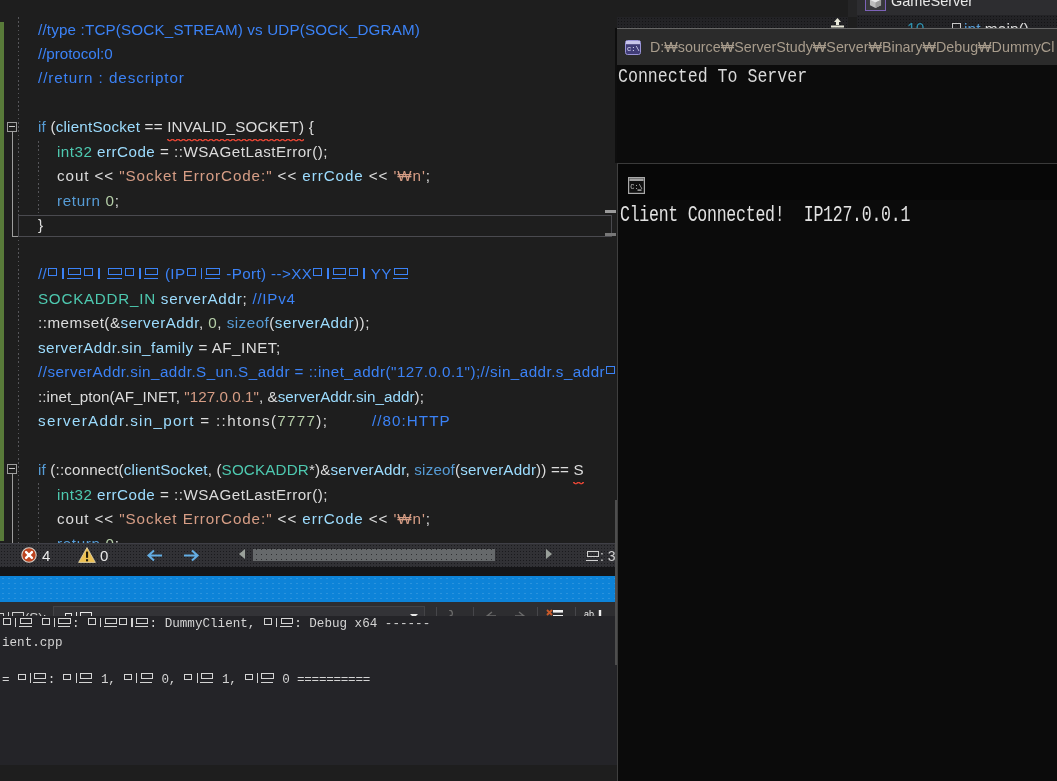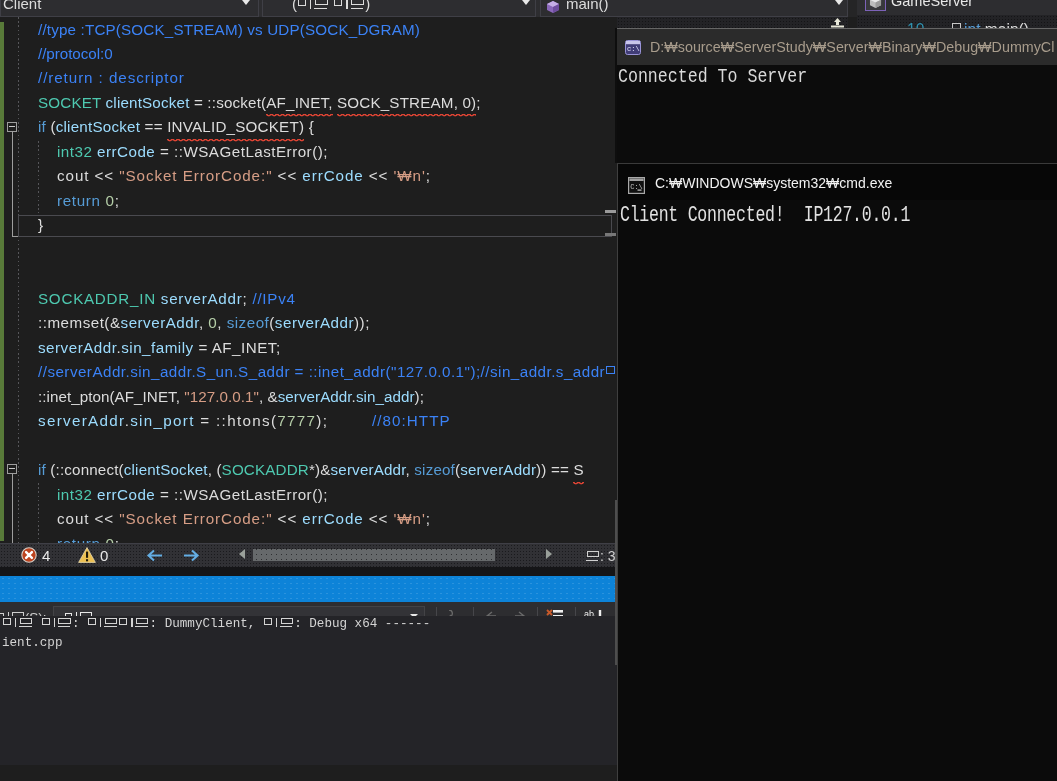--- a/index.html
+++ b/index.html
@@ -26,36 +26,20 @@
 .c{color:#3b82f6}.k{color:#569cd6}.t{color:#4ec9b0}.v{color:#9cdcfe}.s{color:#d69d85}.n{color:#b5cea8}
 .dashv{position:absolute;width:1px;background-image:repeating-linear-gradient(to bottom,#56565a 0 1.6px,transparent 1.6px 4.2px)}
 
 .con{font-family:"Liberation Mono",monospace;color:#e2e2e2;white-space:pre}
 #out .h,#out .g{width:1.1em;margin:0 .07em}
 #edit .h,#edit .g{width:1.05em}
 </style></head>
 <body>
 <div id="root">
 
-<div class="abs" id="nav">
-  <div class="fld" style="left:0;width:259px"></div>
-  <div class="fld" style="left:262px;width:274px"></div>
-  <div class="fld" style="left:540px;width:308px"></div>
-  <div class="ntx" style="left:3px">Client</div>
-  <div class="ntx" style="left:292px">(<i class="h"></i><i class="g"></i> <i class="h"></i><i class="g"></i>)</div>
-  <div class="ntx" style="left:566px">main()</div>
-  <div class="tri" style="left:242px;top:0px"></div>
-  <div class="tri" style="left:522px;top:0px"></div>
-  <div class="tri" style="left:835px;top:0px"></div>
-  <svg class="abs" style="left:546px;top:1px" width="14" height="13" viewBox="0 0 14 13">
-        <path d="M7 0 13 3 13 9 7 12 1 9 1 3Z" fill="#8a67ba"></path>
-        <path d="M7 0 13 3 7 6 1 3Z" fill="#c5aee6"></path>
-        <path d="M7 6 13 3 13 9 7 12Z" fill="#6e4d9e"></path>
-      </svg>
-</div>
 <div class="abs" style="left:848px;top:0;width:9px;height:17px;background:#252526"></div>
 <div class="abs" id="navR">
   <div class="abs" style="left:8px;top:-6px;width:21px;height:17px;border:1px solid #7c62b8;background:#38383c"></div>
   <svg class="abs" style="left:12px;top:-3px" width="13" height="12" viewBox="0 0 14 13">
         <path d="M7 0 13 3 13 9 7 12 1 9 1 3Z" fill="#bdbdbd"></path>
         <path d="M7 0 13 3 7 6 1 3Z" fill="#e8e8e8"></path>
         <path d="M7 6 13 3 13 9 7 12Z" fill="#9a9a9a"></path>
       </svg>
 </div>
 <div class="abs" style="left:891px;top:-7px;width:120px;height:15px;font-size:14.5px;color:#e8e8e8;overflow:hidden">GameServer</div>
@@ -89,26 +73,26 @@
       </div>
   <div class="abs" style="left:7px;top:447px;width:10px;height:10px;border:1px solid #9e9e9e;background:#1e1e1e">
         <i style="position:absolute;left:1px;top:3px;width:6px;height:1px;background:#c8c8c8"></i>
       </div>
 
   <div class="abs" style="left:18px;top:198px;width:594px;height:22px;border:1px solid #4a4a4f"></div>
 
   <div class="ln c" style="left:38px;top:1px;letter-spacing:0.17px">//type :TCP(SOCK_STREAM) vs UDP(SOCK_DGRAM)</div>
   <div class="ln c" style="left:38px;top:24.5px;letter-spacing:-0.04px">//protocol:0</div>
   <div class="ln c" style="left:38px;top:49px;letter-spacing:0.92px">//return : descriptor</div>
-  <div class="ln" style="left:38px;top:73.5px;letter-spacing:0.17px"><span class="t">SOCKET</span> <span class="v">clientSocket</span> = ::socket(<span class="q">AF_INET,</span> <span class="q">SOCK_STREAM, 0)</span>;</div>
   <div class="ln" style="left:38px;top:98px;letter-spacing:0.21px"><span class="k">if</span> (<span class="v">clientSocket</span> == <span class="q">INVALID_SOCKET)</span> {</div>
   <div class="ln" style="left:57px;top:122.5px;letter-spacing:0.48px"><span class="t">int32</span> <span class="v">errCode</span> = ::WSAGetLastError();</div>
   <div class="ln" style="left:57px;top:147px;letter-spacing:0.92px">cout &lt;&lt; <span class="s">"Socket ErrorCode:"</span> &lt;&lt; <span class="v">errCode</span> &lt;&lt; <span class="s">'₩n'</span>;</div>
   <div class="ln" style="left:57px;top:171.5px;letter-spacing:0.66px"><span class="k">return</span> <span class="n">0</span>;</div>
   <div class="ln" style="left:38px;top:196px">}</div>
+  <div class="ln c" style="left:38px;top:245px;letter-spacing:0.38px">//<i class="h"></i><i class="g"></i><i class="h"></i> <i class="g"></i><i class="h"></i><i class="g"></i> (IP<i class="h"></i><i class="g"></i> -Port) --&gt;XX<i class="h"></i><i class="g"></i><i class="h"></i> YY<i class="g"></i></div>
   <div class="ln" style="left:38px;top:269.5px;letter-spacing:0.74px"><span class="t">SOCKADDR_IN</span> <span class="v">serverAddr</span>; <span class="c">//IPv4</span></div>
   <div class="ln" style="left:38px;top:294px;letter-spacing:0.49px">::memset(&amp;<span class="v">serverAddr</span>, <span class="n">0</span>, <span class="k">sizeof</span>(<span class="v">serverAddr</span>));</div>
   <div class="ln" style="left:38px;top:318.5px;letter-spacing:0.5px"><span class="v">serverAddr</span>.<span class="v">sin_family</span> = AF_INET;</div>
   <div class="ln c" style="left:38px;top:343px;letter-spacing:.47px">//serverAddr.sin_addr.S_un.S_addr = ::inet_addr("127.0.0.1");//sin_addr.s_addr<i class="h"></i></div>
   <div class="ln" style="left:38px;top:367.5px;letter-spacing:0.05px">::inet_pton(AF_INET, <span class="s">"127.0.0.1"</span>, &amp;<span class="v">serverAddr</span>.<span class="v">sin_addr</span>);</div>
   <div class="ln" style="left:38px;top:392px;letter-spacing:1.32px"><span class="v">serverAddr</span>.<span class="v">sin_port</span> = ::htons(<span class="n">7777</span>);<span class="c" style="position:absolute;left:334px;letter-spacing:1.05px">//80:HTTP</span></div>
   <div class="ln" style="left:38px;top:441px;letter-spacing:0.16px"><span class="k">if</span> (::connect(<span class="v">clientSocket</span>, (<span class="t">SOCKADDR</span>*)&amp;<span class="v">serverAddr</span>, <span class="k">sizeof</span>(<span class="v">serverAddr</span>)) == <span class="q">S</span></div>
   <div class="ln" style="left:57px;top:465.5px;letter-spacing:0.48px"><span class="t">int32</span> <span class="v">errCode</span> = ::WSAGetLastError();</div>
   <div class="ln" style="left:57px;top:490px;letter-spacing:0.92px">cout &lt;&lt; <span class="s">"Socket ErrorCode:"</span> &lt;&lt; <span class="v">errCode</span> &lt;&lt; <span class="s">'₩n'</span>;</div>
   <div class="ln" style="left:57px;top:514.5px;letter-spacing:0.66px"><span class="k">return</span> <span class="n">0</span>;</div>
@@ -181,20 +165,21 @@
         <text x="0" y="8" font-size="9" fill="#efefef" font-family="Liberation Sans">ab</text>
         <text x="0" y="16" font-size="9" fill="#efefef" font-family="Liberation Sans">c</text>
         <path d="M16 1 V10 H9" stroke="#efefef" stroke-width="2.4" fill="none"></path>
         <path d="M10.5 6.5 L5.5 10 L10.5 13.5Z" fill="#efefef"></path>
       </svg>
 </div>
 
 <div class="abs" id="out" style="left:0;top:616px;width:696px;height:149px;background:#242428;overflow:hidden;font-family:'Liberation Mono',monospace;font-size:12.6px;color:#d4d4d4">
   <div class="abs" style="left:2px;top:1px;white-space:pre"><i class="h"></i><i class="g"></i> <i class="h"></i><i class="g"></i>: <i class="h"></i><i class="g"></i><i class="h"></i><i class="g"></i>: DummyClient, <i class="h"></i><i class="g"></i>: Debug x64 ------</div>
   <div class="abs" style="left:2px;top:19.5px;white-space:pre">ient.cpp</div>
+  <div class="abs" style="left:2px;top:56.5px;white-space:pre;letter-spacing:-0.25px">= <i class="h"></i><i class="g"></i>: <i class="h"></i><i class="g"></i> 1, <i class="h"></i><i class="g"></i> 0, <i class="h"></i><i class="g"></i> 1, <i class="h"></i><i class="g"></i> 0 ==========</div>
 </div>
 
 <div class="abs" style="left:605px;top:210px;width:11px;height:3px;background:#9a9a9a"></div>
 <div class="abs" style="left:605px;top:233px;width:11px;height:3px;background:#787878"></div>
 <div class="abs" style="left:615px;top:500px;width:2px;height:165px;background:#4e4e4e"></div>
 
 <div class="abs" id="con1" style="left:615px;top:28px;width:442px;height:135px;background:#0c0c0c;border-left:2px solid #0e0e0e">
   <div class="abs" style="left:0;top:0;width:440px;height:37px;background:#2b2b2b;border-top:1px solid #666"></div>
   <svg class="abs" style="left:8px;top:12px" width="16" height="15" viewBox="0 0 16 15">
         <rect x="0.5" y="0.5" width="15" height="14" rx="2" fill="#413d77" stroke="#9a94d8"></rect>
@@ -206,16 +191,15 @@
 </div>
 
 <div class="abs" id="con2" style="left:617px;top:163px;width:440px;height:618px;background:#0b0b0b;border-left:1px solid #3f3f3f;border-top:1px solid #3a3a3a">
   <div class="abs" style="left:0;top:0;width:440px;height:36px;background:#070707"></div>
   <svg class="abs" style="left:10px;top:13px" width="17" height="17" viewBox="0 0 17 17">
         <rect x="0.6" y="0.6" width="15.8" height="15.8" fill="#101010" stroke="#a8a8a8" stroke-width="1.2"></rect>
         <rect x="1.4" y="1.4" width="14.2" height="2.6" fill="#9f9f9f"></rect>
         <text x="2.2" y="11.5" font-size="7" fill="#c8c8c8" font-family="Liberation Mono">C:\</text>
         <rect x="9.5" y="12.5" width="4" height="1.2" fill="#c8c8c8"></rect>
       </svg>
-  <div class="abs" style="left:37px;top:11px;width:400px;height:20px;overflow:hidden;font-size:14px;color:#f2f2f2;white-space:pre">C:₩WINDOWS₩system32₩cmd.exe</div>
   <div class="con" style="position:absolute;left:2px;top:38px;font-size:16.55px;letter-spacing:-0.25px;transform:scaleY(1.36);transform-origin:0 0">Client Connected!  IP127.0.0.1</div>
 </div>
 
 </div>
 </body></html>

